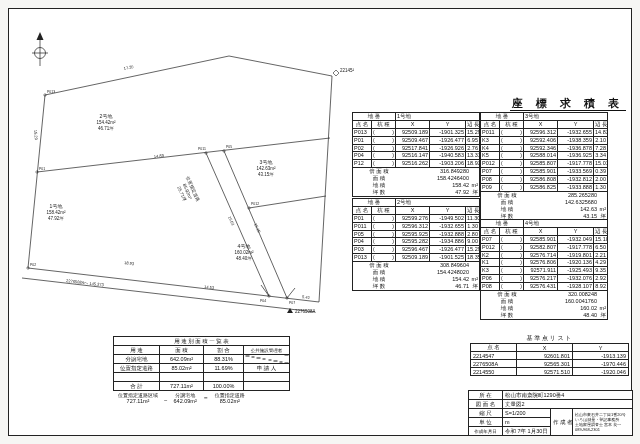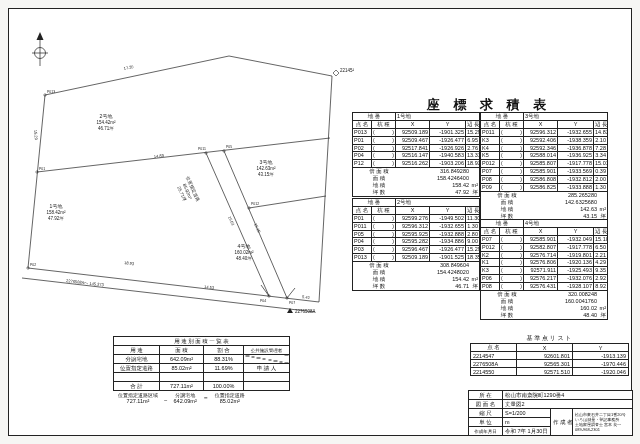--- a/index.html
+++ b/index.html
@@ -29,21 +29,21 @@
 
   
   .bt { width:158px; table-layout:fixed; }
   .bt td { border:0.5px solid #222; font-size:5.5px; height:8px; padding:0 2px; white-space:nowrap; }
 
   
   .tb { width:164px; table-layout:fixed; }
   .tb td { border:0.5px solid #222; font-size:5.5px; height:9px; padding:0 2px; white-space:nowrap; overflow:hidden; }
   .tb .makerbox { font-size:4px; line-height:1.3; text-align:left; padding:1px 2px; }
 
-  .title { font-size:13px; font-weight:bold; letter-spacing:5px; text-align:center; }
+  .title { font-size:11px; font-weight:bold; letter-spacing:5px; text-align:right; }
   .title span { border-bottom:1px solid #111; padding:0 2px 1px 2px; }
 
   .formula { display:flex; align-items:flex-end; gap:6px; font-size:5.5px; }
   .fitem { text-align:center; }
   .fitem .fl { font-size:5px; }
   .fop { padding-bottom:1px; font-size:6px; }
 
   svg text { font-family:"Liberation Sans","DejaVu Sans",sans-serif; }
   .lotname { font-size:5px; } .lotval { font-size:4.5px; }
   .dim { font-size:4px; } .pt { font-size:3.5px; } .bm { font-size:4.5px; }

